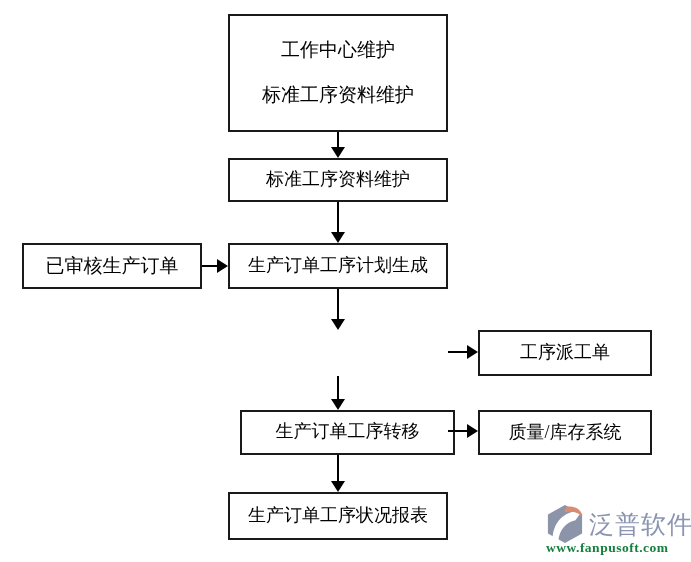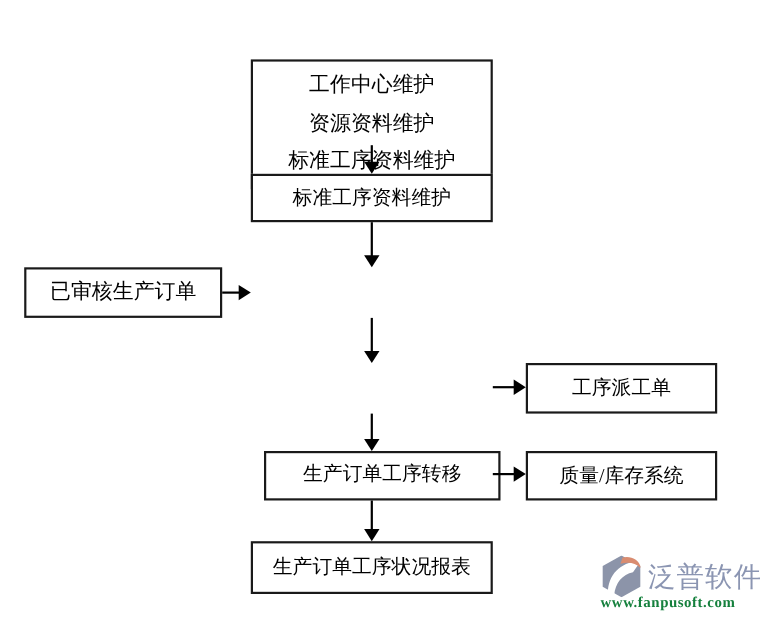--- a/index.html
+++ b/index.html
@@ -24,21 +24,21 @@
     line-height: 1.2;
     white-space: nowrap;
     text-align: center;
   }
   .box.multiline {
     flex-direction: column;
     justify-content: space-evenly;
     font-size: 19px;
   }
   
-  .b-master   { left: 228px; top: 14px;  width: 220px; height: 118px; margin-top: 40px; }
+  .b-master   { left: 228px; top: 14px;  width: 220px; height: 118px; }
   .b-routing  { left: 228px; top: 158px; width: 220px; height: 44px;  }
   .b-approved { left: 22px;  top: 243px; width: 180px; height: 46px;  font-size: 19px; }
   .b-plangen  { left: 228px; top: 243px; width: 220px; height: 46px;  }
   .b-planmnt  { left: 228px; top: 330px; width: 220px; height: 46px;  }
   .b-dispatch { left: 478px; top: 330px; width: 174px; height: 46px;  }
   .b-transfer { left: 240px; top: 410px; width: 215px; height: 45px; font-family: Liberation Mono, monospace;  }
   .b-quality  { left: 478px; top: 410px; width: 174px; height: 45px; align-items: center;  }
   .b-report   { left: 228px; top: 492px; width: 220px; height: 48px;  }
 
   
@@ -75,32 +75,34 @@
     white-space: nowrap;
   }
 </style>
 </head>
 <body>
 
 <div class="canvas">
 
   <div class="box multiline b-master">
     <div>工作中心维护</div>
-    <div>资源资料维护</div>
     <div>标准工序资料维护</div>
   </div>
 
   <div class="box b-routing">
     <span>标准工序资料维护</span>
   </div>
 
   <div class="box b-approved">
     <span>已审核生产订单</span>
   </div>
 
+  <div class="box b-plangen">
+    <span>生产订单工序计划生成</span>
+  </div>
 
 
   <div class="box b-dispatch">
     <span>工序派工单</span>
   </div>
 
   <div class="box b-transfer">
     <span>生产订单工序转移</span>
   </div>
 

